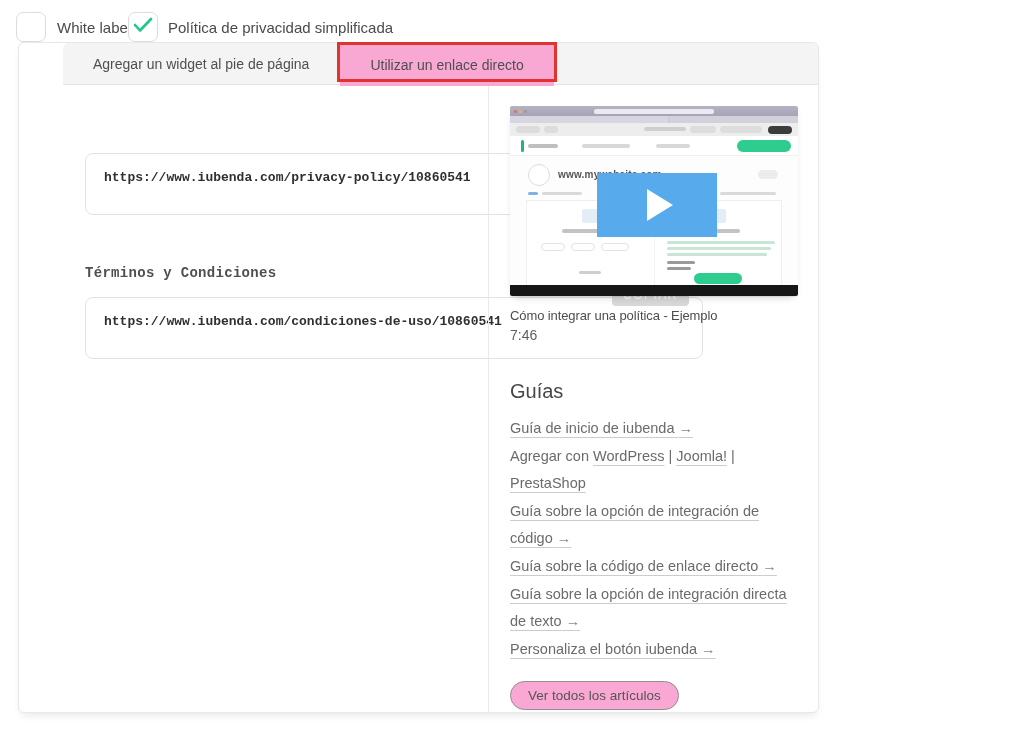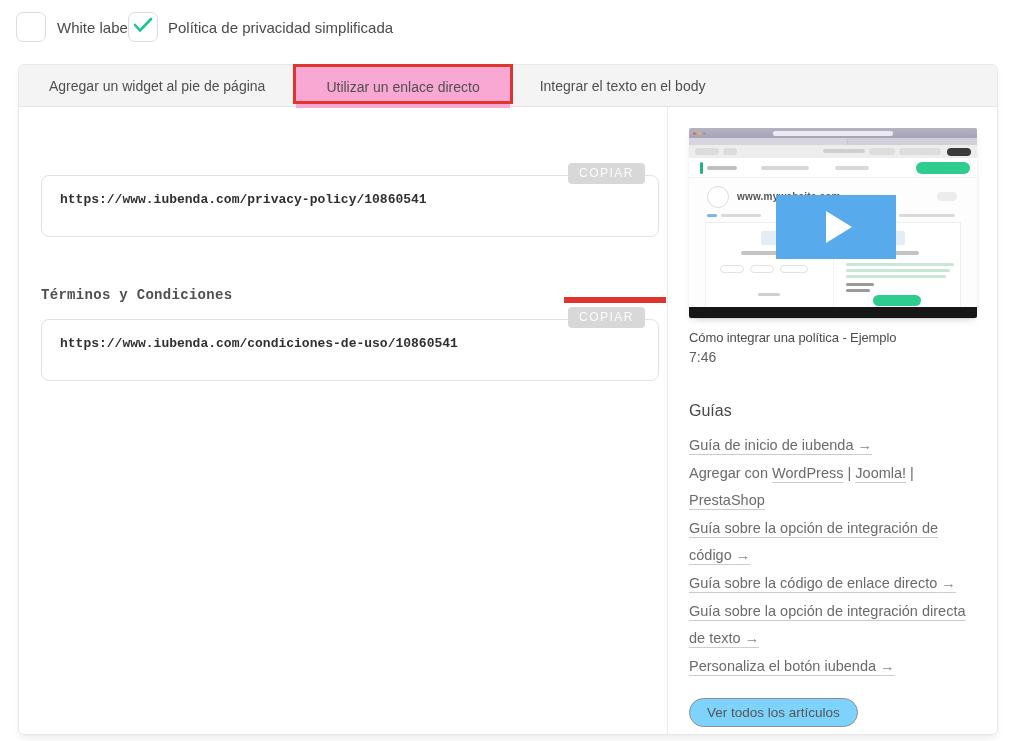--- a/index.html
+++ b/index.html
@@ -7,23 +7,23 @@
     font-family:"Liberation Sans", sans-serif; color:#4b4b4b; overflow:hidden; }
 
   
   .topbar { position:absolute; left:0; top:0; width:1024px; height:58px; }
   .checkbox { position:absolute; top:12px; width:30px; height:30px; background:#fff;
     border:1px solid #d9dde2; border-radius:7px; cursor:pointer; display:flex;
     align-items:center; justify-content:center; }
   .cb-label { position:absolute; top:19px; font-size:15px; color:#4b4b4b; }
 
   
-  .container { position:absolute; left:18px; top:64px; width:980px; height:671px;
+  .container { position:absolute; left:18px; top:42px; width:801px; height:671px;
     border:1px solid #e8e8e8; border-radius:6px; background:#fff;
-    box-shadow:0 5px 8px -3px rgba(0,0,0,0.10); }
+    box-shadow:0 5px 8px -3px rgba(0,0,0,0.10);padding-left:44px; }
 
   
   .tabbar { position:relative; height:42px; background:#f4f4f5;
     border-bottom:1px solid #e4e4e4; border-radius:6px 6px 0 0; display:flex; }
   .tab { height:42px; display:flex; align-items:center; padding:0 30px;
     font-size:14px; color:#4f4f4f; cursor:pointer; position:relative; }
   .tab.gray1 { border-right:1px solid #ebebeb; }
   .tab.active { background:#f9a8d4; height:43px; z-index:2; }
   .tab-annotation { position:absolute; left:-3px; right:-3px; top:-1px; bottom:4px;
     border:3px solid #e0342e; pointer-events:none; z-index:3; }
@@ -76,27 +76,27 @@
     background:#57aaeb; display:flex; align-items:center; justify-content:center;
     cursor:pointer; z-index:5; }
   .play-triangle { width:0; height:0; border-left:26px solid #fff;
     border-top:16px solid transparent; border-bottom:16px solid transparent; margin-left:6px; }
   .video-blackbar { position:absolute; left:0; bottom:0; width:100%; height:11px;
     background:#161616; z-index:6; }
 
   
   .video-title { margin-top:12px; font-size:13px; color:#4d4d4d; letter-spacing:-0.1px; }
   .video-duration { margin-top:4px; font-size:14px; color:#5f5f5f; }
-  .guides-heading { margin-top:37px; font-size:16px; color:#474747; }
+  .guides-heading { margin-top:37px; font-size:20px; color:#474747; }
   .guides-list { margin-top:12px; width:290px; }
   .guide-item { font-size:14.5px; line-height:27px; color:#6b6b6b; margin-bottom:1px; }
   .guide-link { color:#6b6b6b; text-decoration:underline; text-decoration-color:#cccccc;
     text-underline-offset:4px; cursor:pointer; }
   .arrow { color:#8a8a8a; }
-  .see-all-btn { margin-top:17px; height:29px; padding:0 17px; background:#7dd3fc;
+  .see-all-btn { margin-top:17px; height:29px; padding:0 17px; background:#f9a8d4;
     border:1px solid #8f8f8f; border-radius:15px; font-family:"Liberation Sans",sans-serif;
     font-size:13.5px; color:#555; cursor:pointer; }
 
   svg.check { width:20px; height:16px; }
 </style>
 </head>
 <body>
 
 <div class="topbar">
   <div class="checkbox" style="left:16px;"></div>
@@ -114,23 +114,20 @@
 
 <div class="container">
 
   <div class="tabbar">
     <div class="tab gray1">
       <span>Agregar un widget al pie de página</span>
     </div>
     <div class="tab active">
       <span>Utilizar un enlace directo</span>
       <div class="tab-annotation"></div>
-    </div>
-    <div class="tab">
-      <span>Integrar el texto en el body</span>
     </div>
   </div>
 
   <div class="body-wrap">
 
     <div class="main-panel">
 
       <div class="url-box" style="top:68px;">
         <span class="url-text">https://www.iubenda.com/privacy-policy/10860541</span>
         <button class="copy-btn">COPIAR</button>

